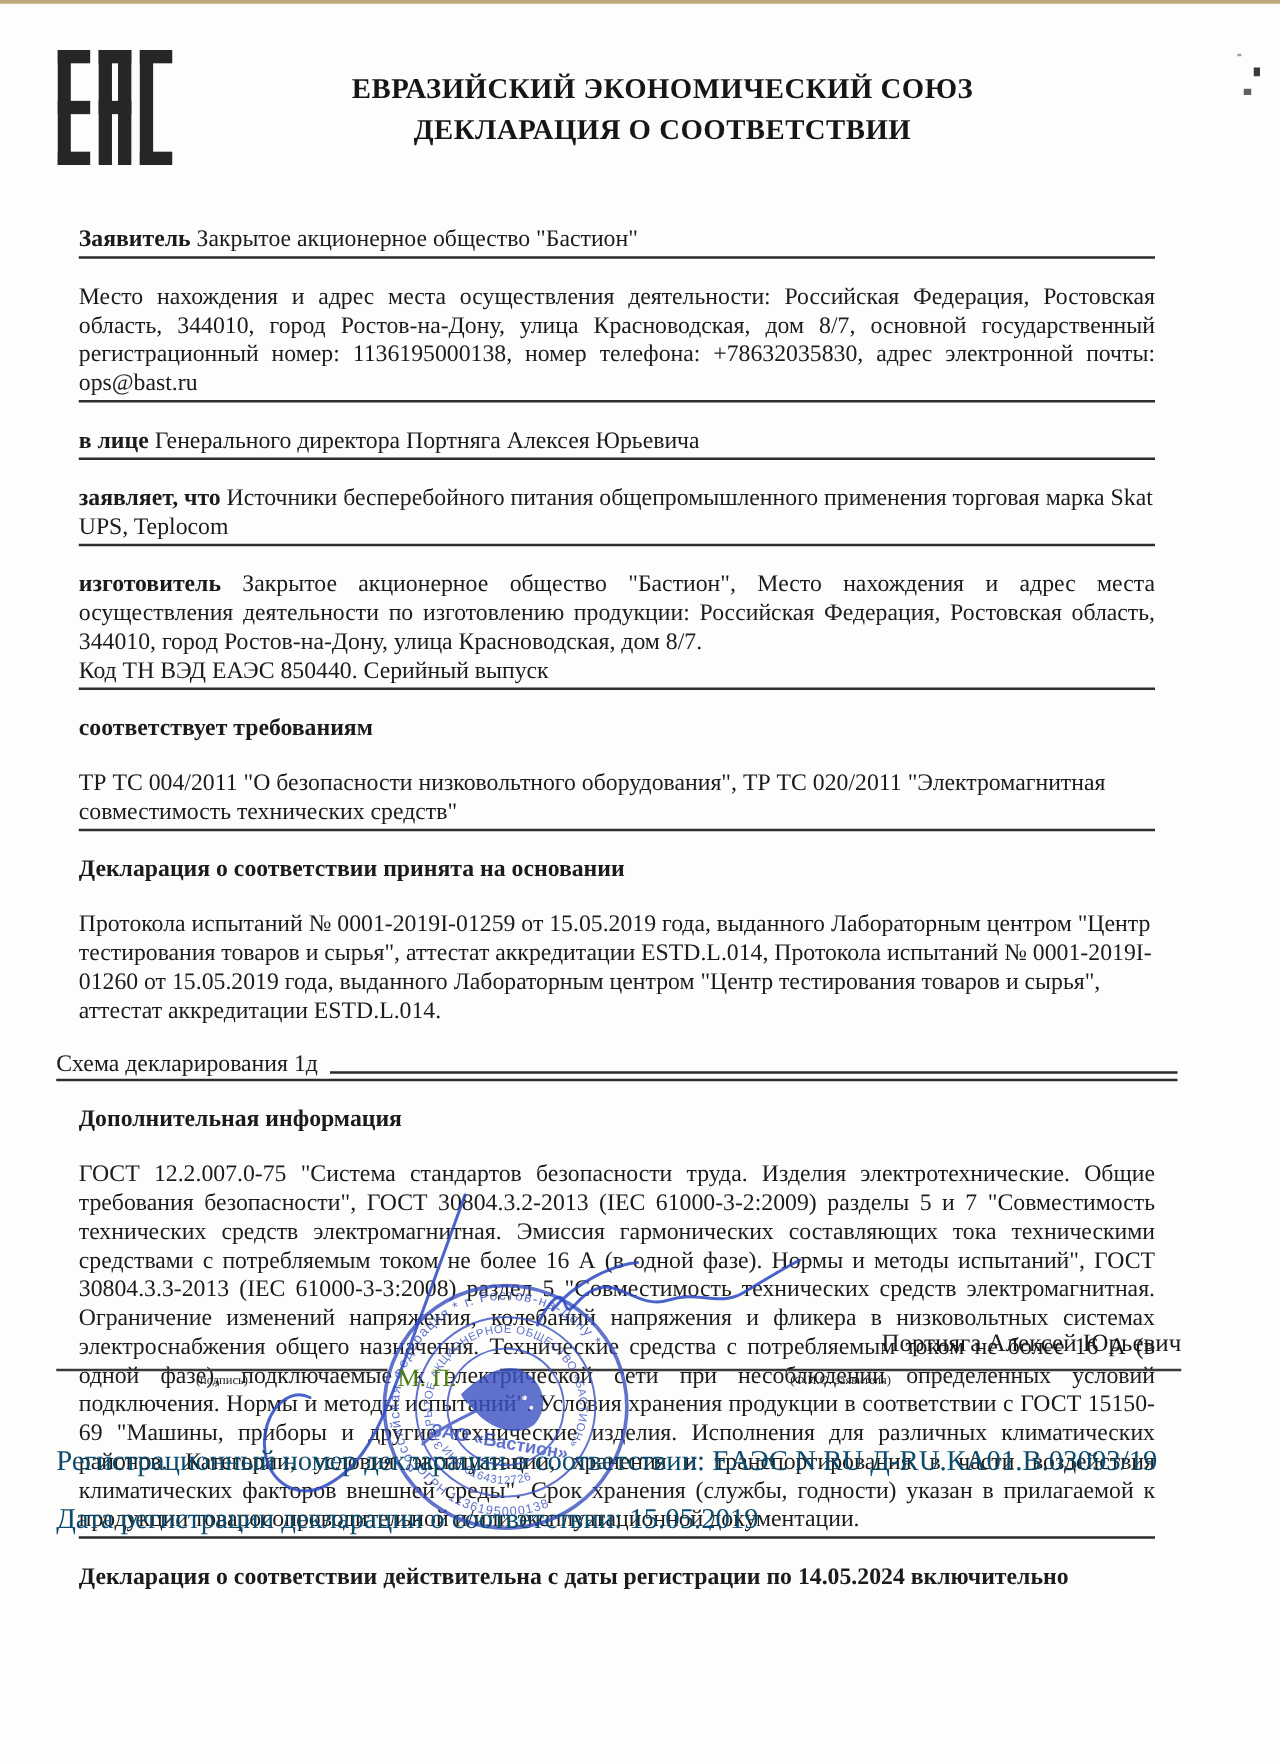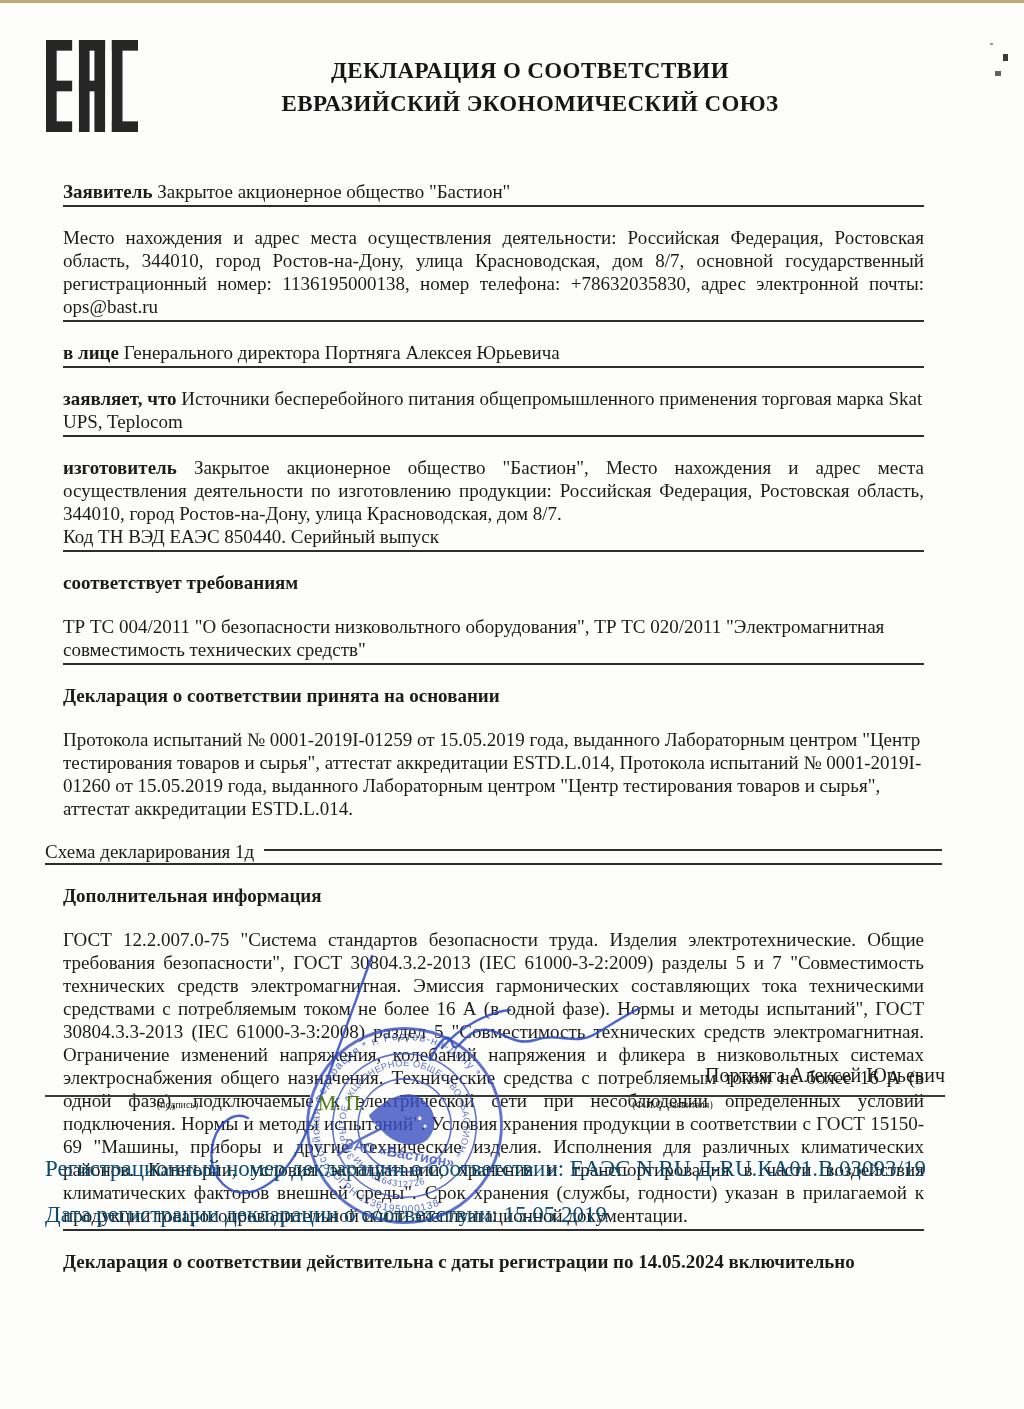--- a/index.html
+++ b/index.html
@@ -18,21 +18,21 @@
   .title-wrap{position:absolute;left:150px;top:54px;width:760px;text-align:center;
     font-weight:bold;font-size:23px;line-height:33px;letter-spacing:.4px;color:#161616;}
 
   .content{position:absolute;left:45px;top:161px;width:897px;font-size:19px;line-height:23px;}
   .content p,.content .row{margin:18px;padding:1px 0 2px;}
   .bordered{border-bottom:2px solid #2d2d2d;}
   .justify{text-align:justify;text-align-last:left;}
   .bold-row{font-weight:bold;}
   b{font-weight:bold;}
   .block-line{display:block;}
-  .scheme-row{display:flex;align-items:center;}
+  .scheme-row{display:flex;align-items:flex-end;}
   .scheme-rule{flex:1;border-bottom:2px solid #2d2d2d;margin:0 0 4px 10px;}
 
   
   .sig-svg{position:absolute;left:180px;top:948px;z-index:4;}
   .stamp-svg{position:absolute;left:292px;top:1013px;z-index:3;}
   .mp-label{position:absolute;left:318px;top:1092px;font-size:20px;z-index:5;color:#4d7c0f;}
   .sig-line{position:absolute;border-top:2px solid #3a3a3a;z-index:2;}
   .sig-line.left{left:45px;top:1095px;width:265px;}
   .sig-line.right{left:400px;top:1095px;width:545px;}
   .sig-caption{position:absolute;font-size:10px;text-align:center;color:#222;z-index:2;}
@@ -62,22 +62,22 @@
         <rect x="50" y="0" width="11" height="95"></rect>
       <rect x="34" y="0" width="27" height="11"></rect>
         <rect x="34" y="42" width="27" height="11"></rect>
       <rect x="68" y="0" width="11" height="95"></rect>
         <rect x="68" y="0" width="27" height="11"></rect>
       <rect x="68" y="84" width="27" height="11"></rect>
     </g>
   </svg>
 
   <div class="title-wrap">
+    <div>ЕВРАЗИЙСКИЙ ЭКОНОМИЧЕСКИЙ СОЮЗ</div>
     <div>ДЕКЛАРАЦИЯ О СООТВЕТСТВИИ</div>
-    <div>ЕВРАЗИЙСКИЙ ЭКОНОМИЧЕСКИЙ СОЮЗ</div>
   </div>
 
   <div class="content">
     <div class="row bordered">
       <b>Заявитель</b>
       <span>Закрытое акционерное общество "Бастион"</span>
     </div>
     <p class="bordered justify">Место нахождения и адрес места осуществления деятельности: Российская Федерация, Ростовская область, 344010, город Ростов-на-Дону, улица Красноводская, дом 8/7, основной государственный регистрационный номер: 1136195000138, номер телефона: +78632035830, адрес электронной почты: ops@bast.ru</p>
     <div class="row bordered">
       <b>в лице</b>

